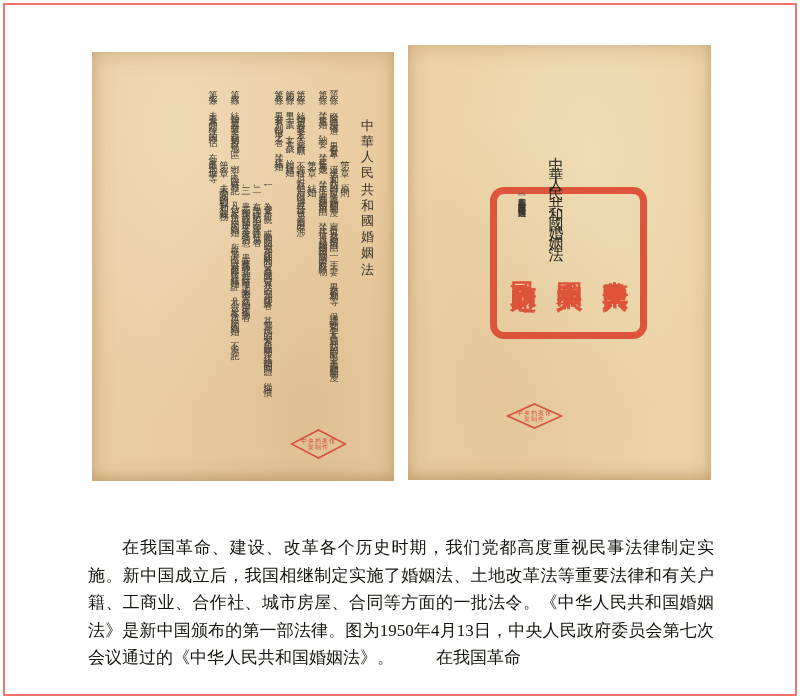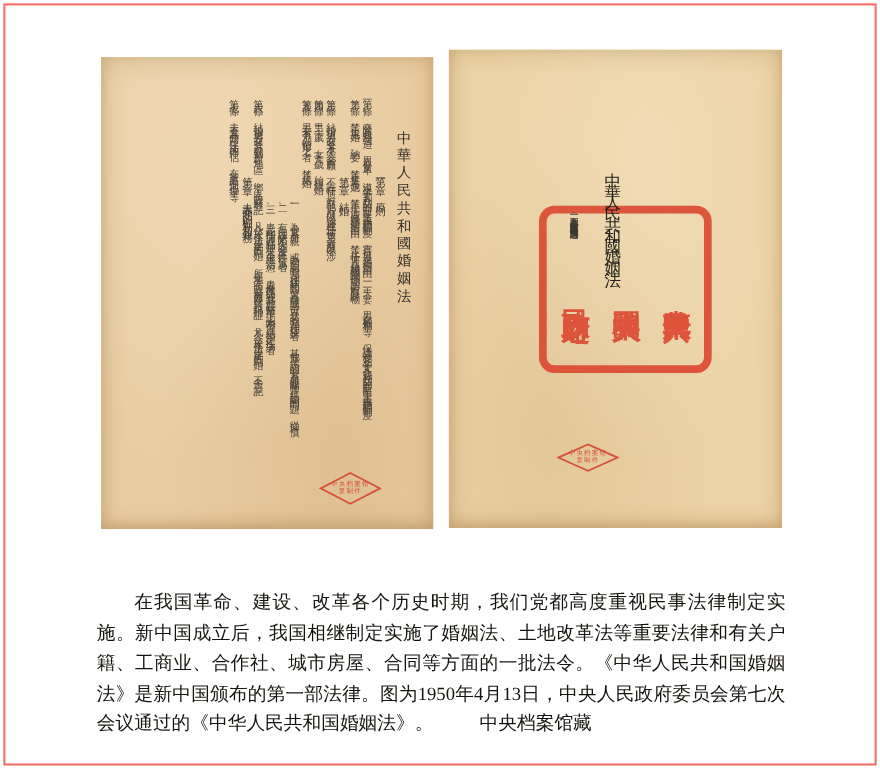--- a/index.html
+++ b/index.html
@@ -141,13 +141,13 @@
     <svg viewBox="0 0 57 26" preserveAspectRatio="none">
       <polygon points="28.5,1 55.5,13 28.5,25 1.5,13" fill="none" stroke="#d8402e" stroke-width="1.6"></polygon>
     </svg>
     <div class="stamp-text">
       <span>中央档案馆</span>
       <span>复制件</span>
     </div>
   </div>
 </div>
 
-<p class="caption"><span>在我国革命、建设、改革各个历史时期，我们党都高度重视民事法律制定实施。新中国成立后，我国相继制定实施了婚姻法、土地改革法等重要法律和有关户籍、工商业、合作社、城市房屋、合同等方面的一批法令。《中华人民共和国婚姻法》是新中国颁布的第一部法律。图为1950年4月13日，中央人民政府委员会第七次会议通过的《中华人民共和国婚姻法》。</span><span class="credit">中央档案馆藏</span></p>
+<p class="caption"><span>在我国革命、建设、改革各个历史时期，我们党都高度重视民事法律制定实施。新中国成立后，我国相继制定实施了婚姻法、土地改革法等重要法律和有关户籍、工商业、合作社、城市房屋、合同等方面的一批法令。《中华人民共和国婚姻法》是新中国颁布的第一部法律。图为1950年4月13日，中央人民政府委员会第七次会议通过的《中华人民共和国婚姻法》。</span><span class="credit">在我国革命</span></p>
 
 </body></html>

